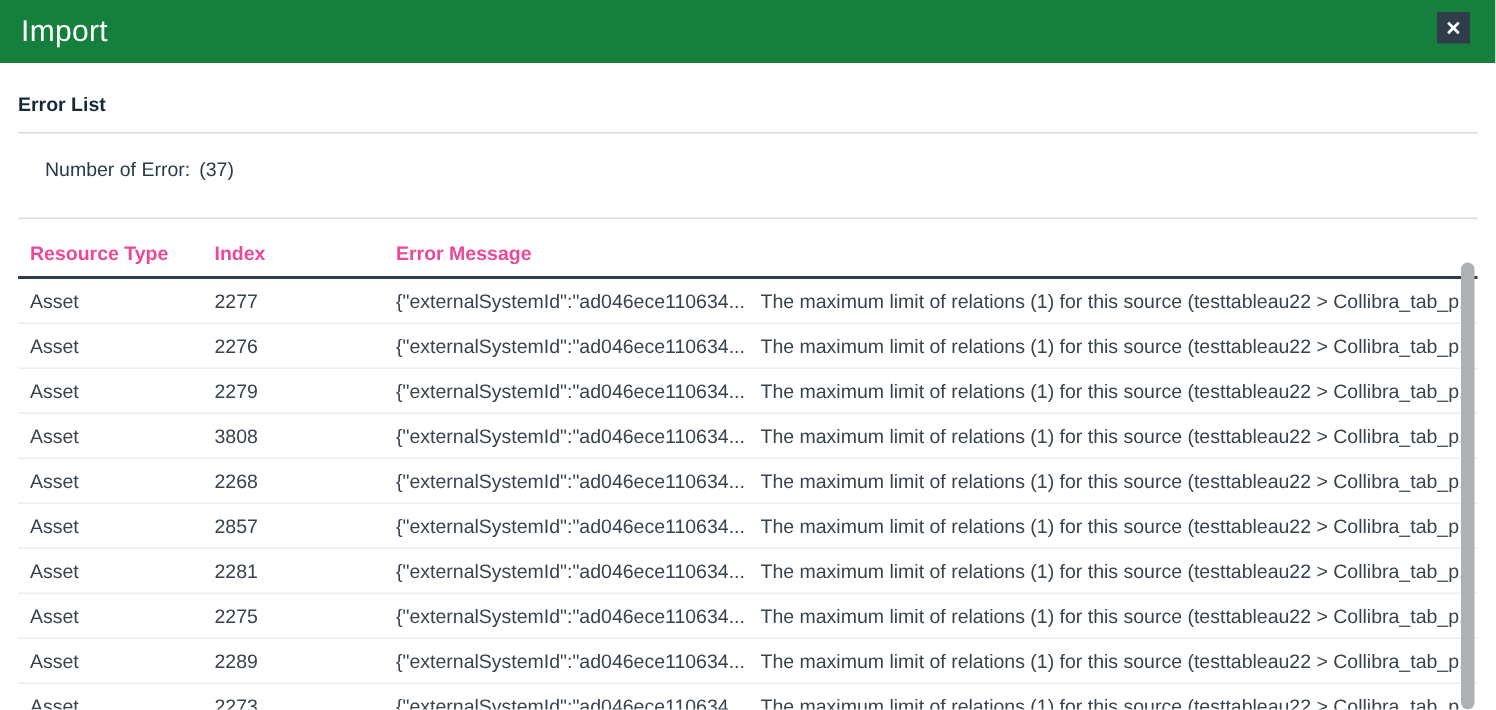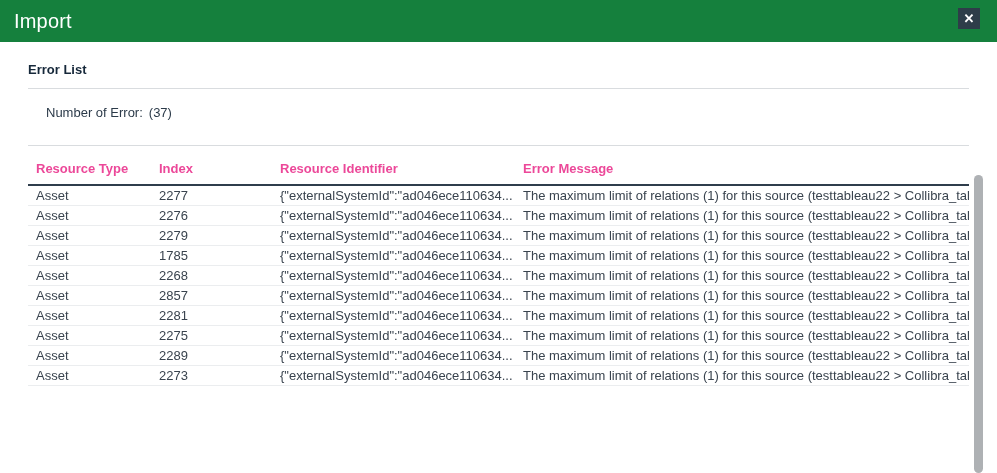--- a/index.html
+++ b/index.html
@@ -25,21 +25,21 @@
   .close-btn {
     position: absolute; top: 8px; right: 17px;
     width: 22px; height: 21px;
     background: #2e3d49; border: none; cursor: pointer;
     display: flex; align-items: center; justify-content: center;
     color: #ffffff; font-size: 13px; font-weight: 700;
     line-height: 1;
   }
 
   
-  .content { position: absolute; top: 42px; left: 0; right: 0; bottom: 0; padding: 0 28px; border-radius: 16px; }
+  .content { position: absolute; top: 42px; left: 0; right: 0; bottom: 0; padding: 0 12px; border-radius: 16px; }
 
   .section-heading {
     margin-top: 20px;
     font-size: 13px; font-weight: 700; color: #16283a;
   }
   .divider {
     border-bottom: 1px solid #d9dcdf;
     margin-top: 11px;
   }
   .error-count {
@@ -55,21 +55,21 @@
     grid-template-columns: 123px 121px 243px auto;
     padding-left: 8px;
     align-items: center;
   }
   .thead {
     height: 33px;
     border-bottom: 2px solid #2f3d4c;
     font-size: 13px; font-weight: 700; color: #ec4899;
   }
   .tbody .trow {
-    height: 20px;
+    height: 30px;
     border-bottom: 1px solid #ebedef;
     font-size: 13px; color: #39434e;
   }
   .cell { white-space: nowrap; overflow: hidden; padding-right: 10px; }
 
   
   .scrollbar-thumb {
     position: absolute;
     right: 14px; top: 175px;
     width: 9px; height: 298px;
@@ -96,21 +96,20 @@
 
     <div class="error-count">
       <span>Number of Error:</span><span class="count-value">(37)</span>
     </div>
     <div class="divider"></div>
 
     <div class="error-table">
       <div class="trow thead">
         <div class="cell">Resource Type</div>
         <div class="cell">Index</div>
-        <div class="cell">Resource Identifier</div>
         <div class="cell">Error Message</div>
       </div>
       <div class="tbody" id="tbody">
           <div class="trow">
     <div class="cell">Asset</div>
     <div class="cell">2277</div>
     <div class="cell">{"externalSystemId":"ad046ece110634...</div>
     <div class="cell">The maximum limit of relations (1) for this source (testtableau22 &gt; Collibra_tab_p...</div>
   </div>
           <div class="trow">
@@ -120,21 +119,21 @@
     <div class="cell">The maximum limit of relations (1) for this source (testtableau22 &gt; Collibra_tab_p...</div>
   </div>
           <div class="trow">
     <div class="cell">Asset</div>
     <div class="cell">2279</div>
     <div class="cell">{"externalSystemId":"ad046ece110634...</div>
     <div class="cell">The maximum limit of relations (1) for this source (testtableau22 &gt; Collibra_tab_p...</div>
   </div>
           <div class="trow">
     <div class="cell">Asset</div>
-    <div class="cell">1785</div>
+    <div class="cell">3808</div>
     <div class="cell">{"externalSystemId":"ad046ece110634...</div>
     <div class="cell">The maximum limit of relations (1) for this source (testtableau22 &gt; Collibra_tab_p...</div>
   </div>
           <div class="trow">
     <div class="cell">Asset</div>
     <div class="cell">2268</div>
     <div class="cell">{"externalSystemId":"ad046ece110634...</div>
     <div class="cell">The maximum limit of relations (1) for this source (testtableau22 &gt; Collibra_tab_p...</div>
   </div>
           <div class="trow">

